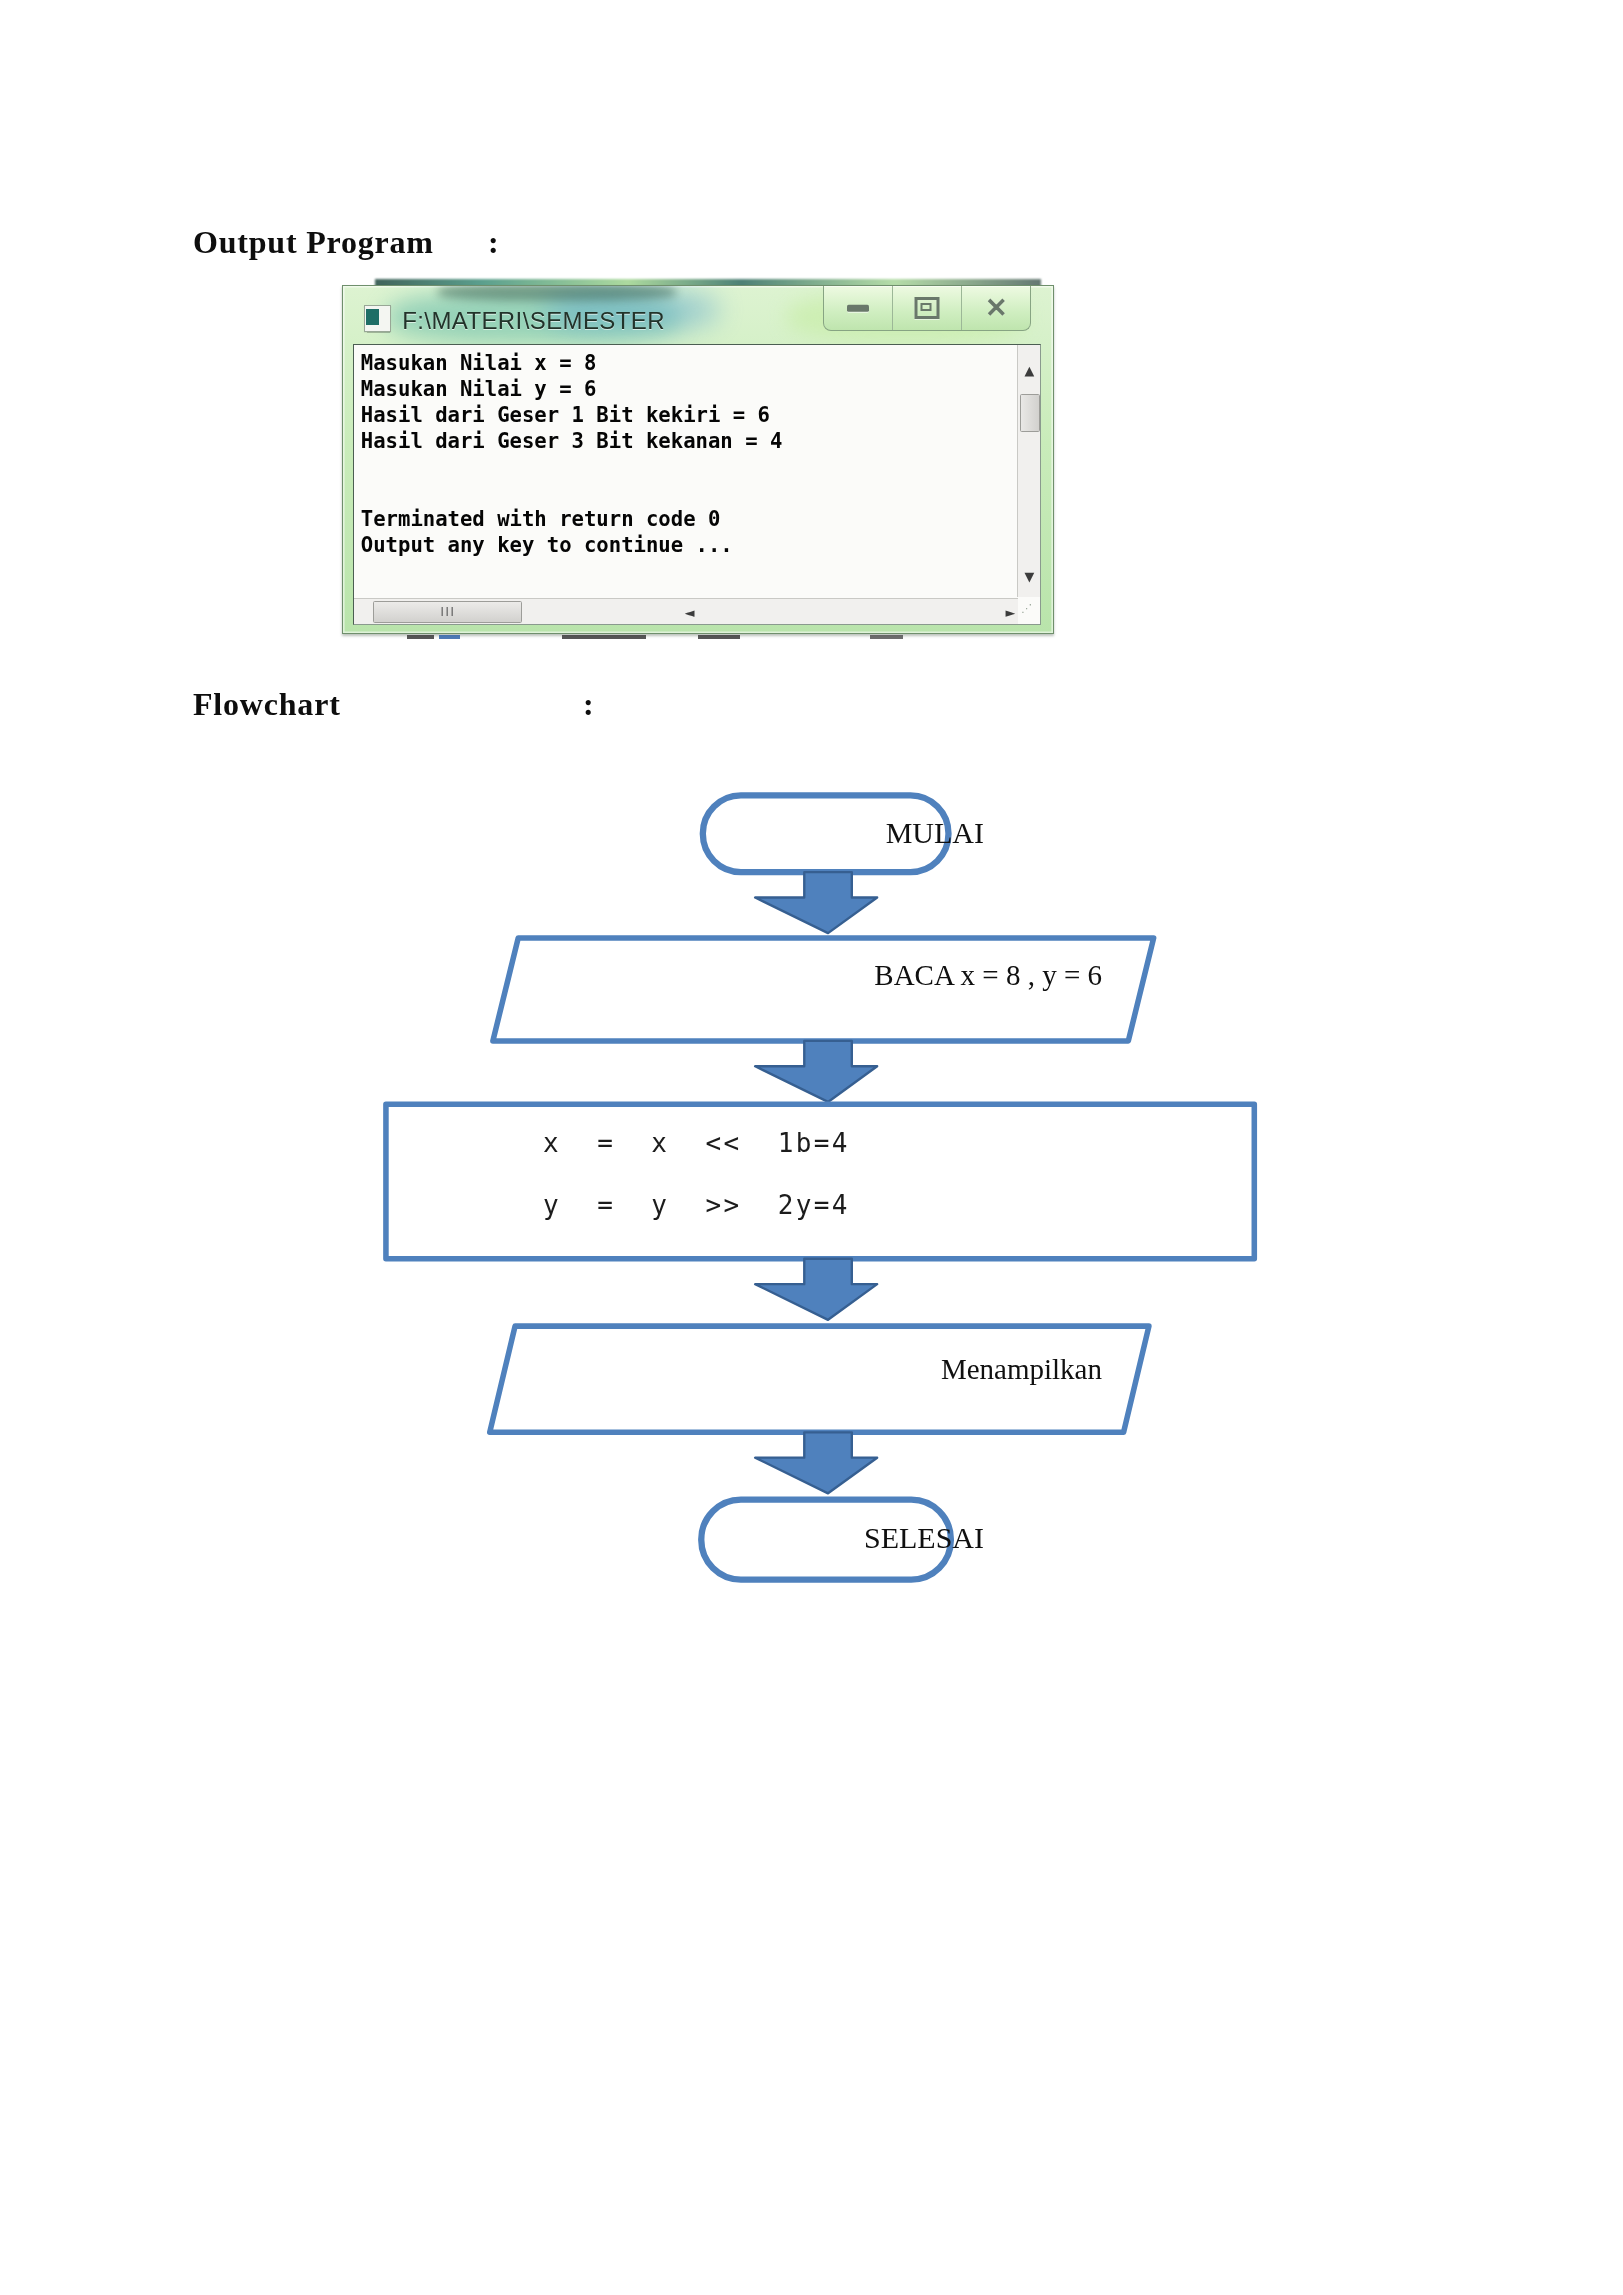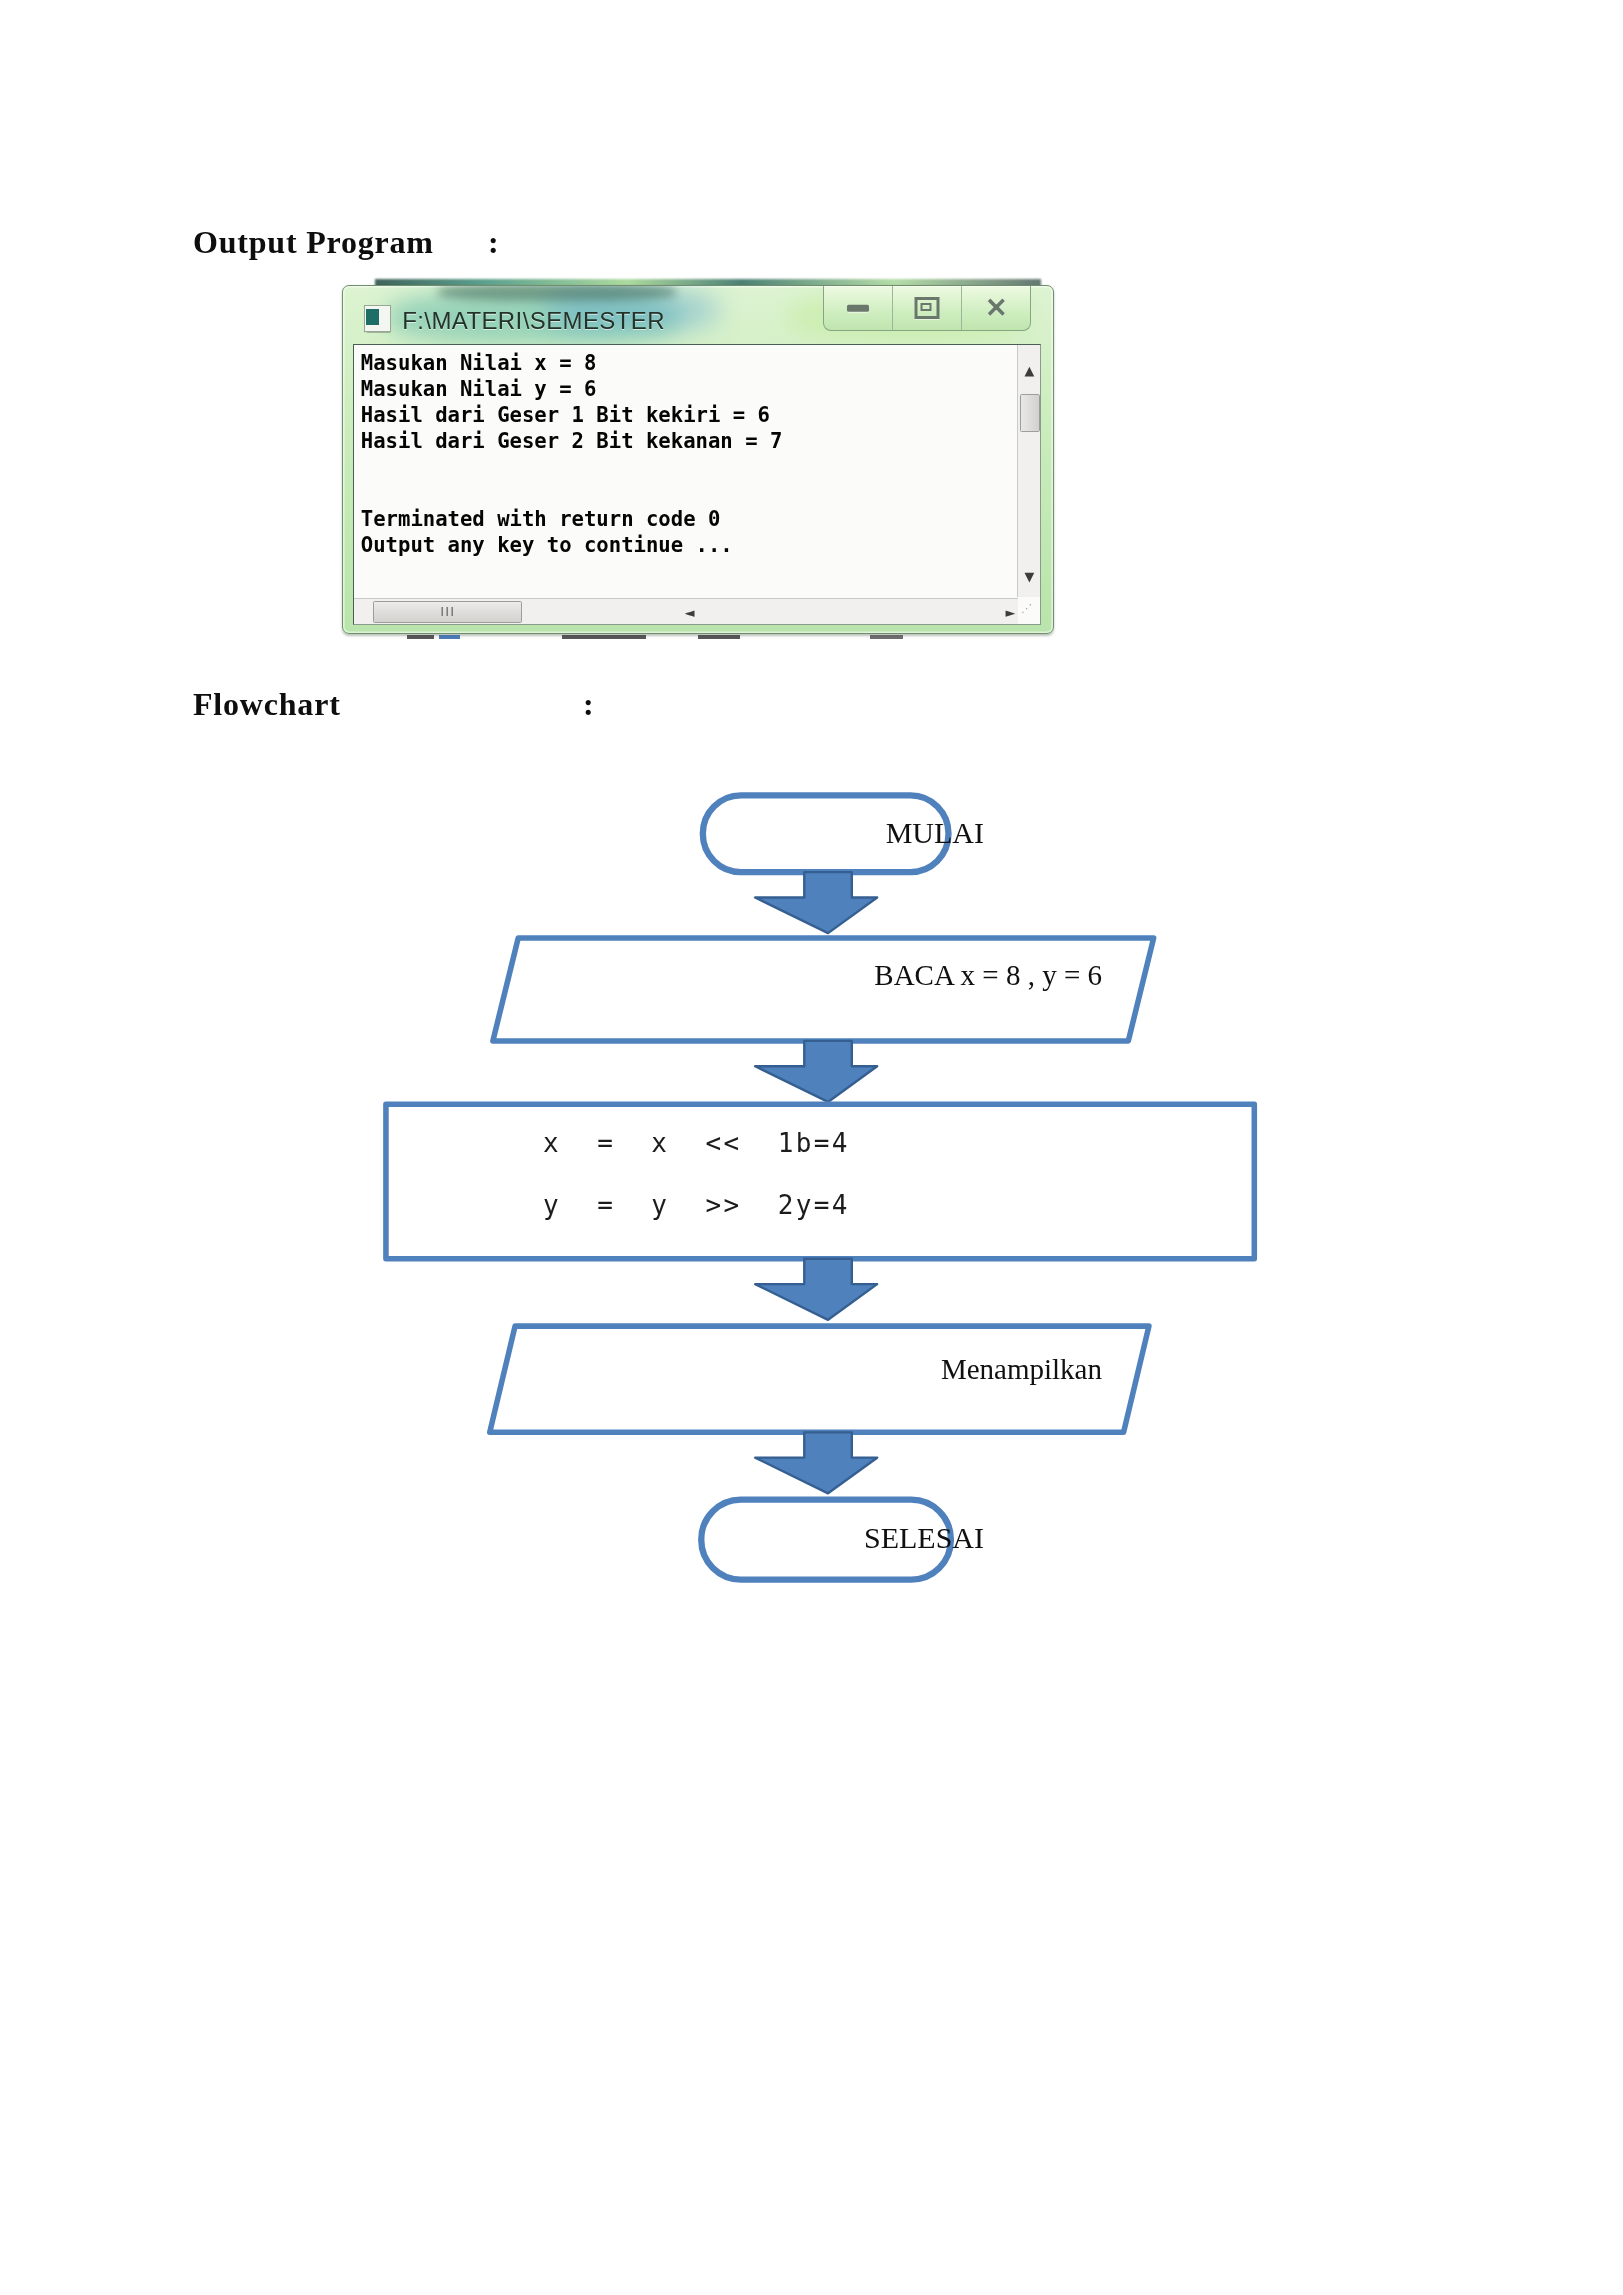--- a/index.html
+++ b/index.html
@@ -12,21 +12,21 @@
   .doc-colon{position:absolute;font-weight:bold;font-size:32px;color:#0e0e0e;}
 
   
   #shot{position:absolute;left:339px;top:279px;width:717px;height:361px;}
   .art{position:absolute;}
   #topband{left:36px;top:0;width:666px;height:8.7px;opacity:.85;filter:blur(0.8px);
     background:linear-gradient(90deg,#20493f,#3f8f7a 16%,#9fd48f 38%,#2f6b5e 55%,#a9d89a 78%,#49605a);}
   #botband{left:6.3px;top:354px;width:704px;height:8px;background:transparent;}
   .botmark{position:absolute;top:1.6px;height:4.8px;background:#3a3a3a;opacity:.85;}
 
-  #win{position:absolute;left:3.2px;top:6.3px;width:710px;height:347px;border-radius:7px;
+  #win{position:absolute;left:3.2px;top:6.3px;width:710px;height:347px;border-radius:0;
        background:linear-gradient(180deg,#ddf3d1 0%,#c9ecba 45%,#b9e4ab 100%);
        border:1.6px solid #6f8f6c;box-shadow:inset 0 0 0 1.6px rgba(255,255,255,.55),0 1.6px 2.4px rgba(60,80,60,.35);
        overflow:hidden;}
   .blob{position:absolute;border-radius:40%;}
   #titlebar{position:absolute;left:0;top:0;width:100%;height:55px;}
   #winicon{position:absolute;left:20.6px;top:19px;width:25px;height:25px;background:#f4f6f2;
            border:1.6px solid #98a796;box-shadow:0 0.8px 0.8px rgba(0,0,0,.25);}
   #winicon .ic-in{position:absolute;left:1.6px;top:3.2px;width:12.7px;height:16px;background:#1e6e66;}
   #wintitle{position:absolute;left:59px;top:20.6px;font-family:"Liberation Sans",sans-serif;
             font-size:24px;color:#22332a;letter-spacing:0.4px;text-shadow:0 0.8px 0 rgba(255,255,255,.6);}
@@ -117,21 +117,21 @@
         <div class="capbtn">
           <div class="glyph-x">✕</div>
         </div>
       </div>
 
       <div id="console">
         <div id="clines">
           <div class="cline">Masukan Nilai x = 8</div>
           <div class="cline">Masukan Nilai y = 6</div>
           <div class="cline">Hasil dari Geser 1 Bit kekiri = 6</div>
-          <div class="cline">Hasil dari Geser 2 Bit kekanan = 7</div>
+          <div class="cline">Hasil dari Geser 3 Bit kekanan = 4</div>
           <div class="cline"></div>
           <div class="cline"></div>
           <div class="cline">Terminated with return code 0</div>
           <div class="cline">Output any key to continue ...</div>
         </div>
 
         <div id="vscroll">
           <div class="sb-arrow" style="top:17.4px;">▲</div>
           <div id="vthumb"></div>
           <div class="sb-arrow" style="top:224px;">▼</div>

